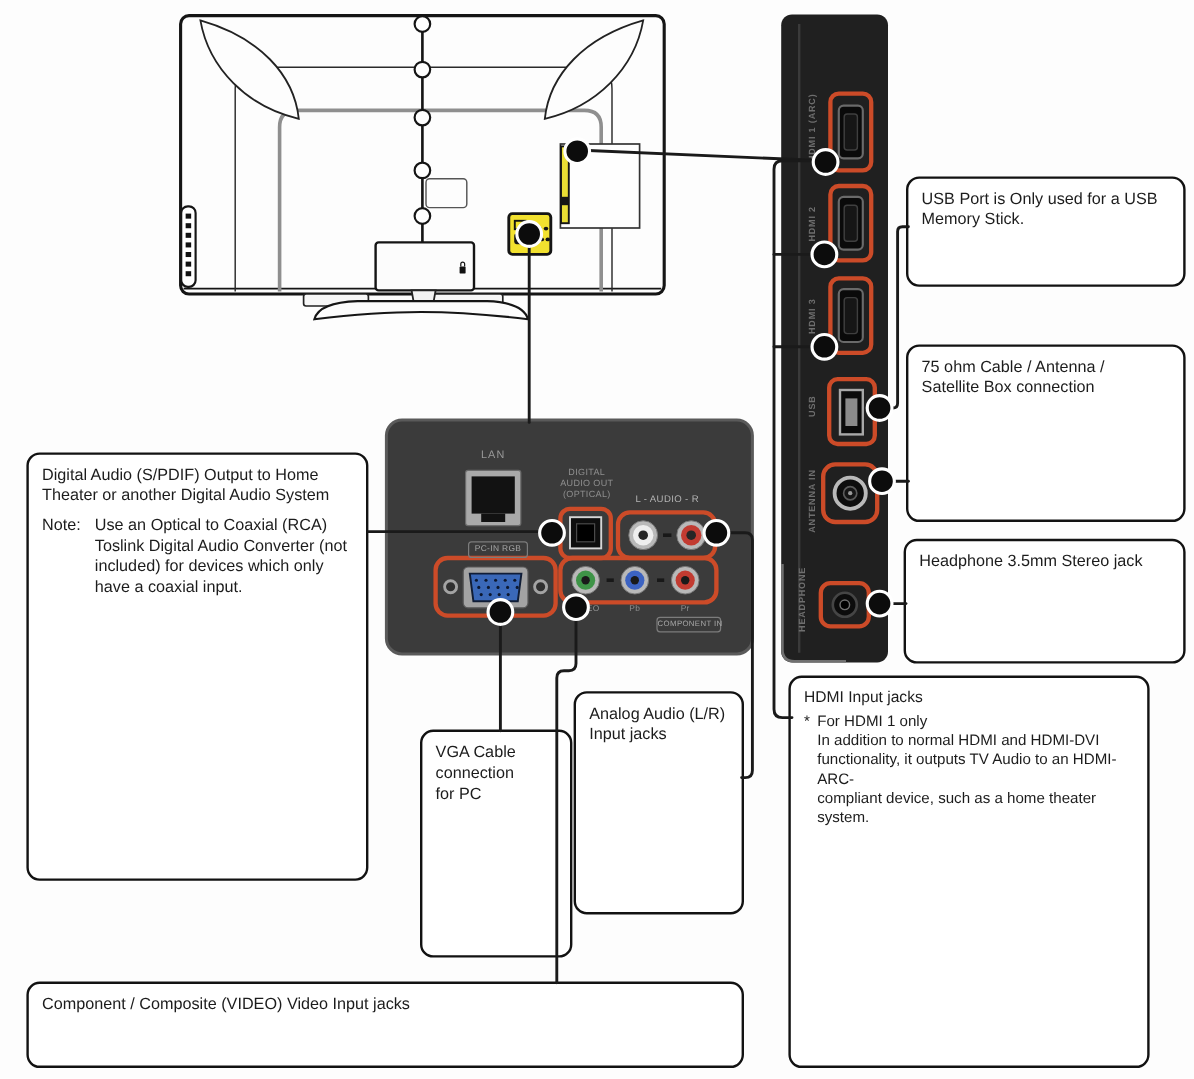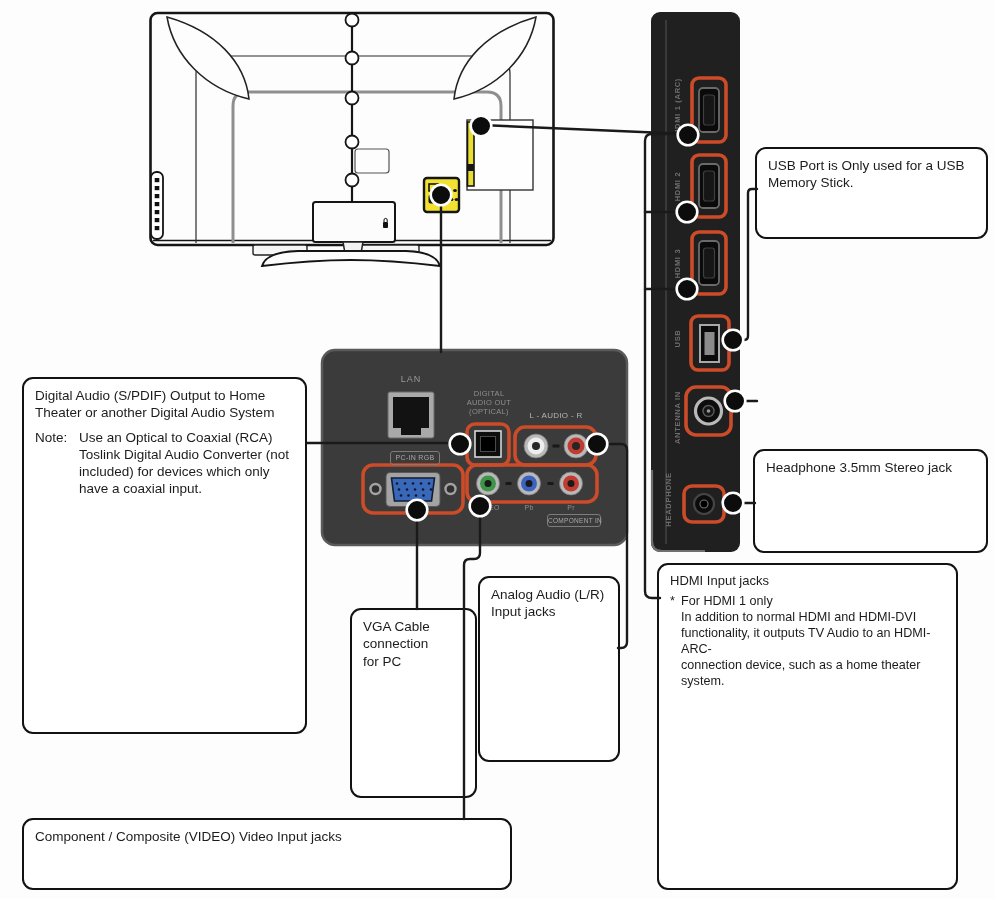--- a/index.html
+++ b/index.html
@@ -237,43 +237,47 @@
     <div class="pre">VGA Cable
 connection
 for PC</div>
   </div>
 
   <div class="box" style="left:478px;top:576px;width:142px;height:186px;">
     <div class="pre">Analog Audio (L/R)
 Input jacks</div>
   </div>
 
-  <div class="box" style="left:22px;top:818px;width:490px;height:72px;">
+  <div class="box" style="left:22px;top:818px;width:598px;height:72px;">
     <div class="pre">Component / Composite (VIDEO) Video Input jacks</div>
   </div>
 
   <div class="box" style="left:755px;top:147px;width:233px;height:92px;">
     <div class="pre">USB Port is Only used for a USB
 Memory Stick.</div>
   </div>
 
+  <div class="box" style="left:755px;top:287px;width:233px;height:148px;">
+    <div class="pre">75 ohm Cable / Antenna /
+Satellite Box connection</div>
+  </div>
 
   <div class="box" style="left:753px;top:449px;width:235px;height:104px;">
     <div class="pre">Headphone 3.5mm Stereo jack</div>
   </div>
 
   <div class="box" style="left:657px;top:563px;width:301px;height:327px;font-size:13px;">
     <div>HDMI Input jacks</div>
     <div class="hdmi-note" style="font-size:12.6px;">
       <span class="hdmi-star">*</span>
       <span>
         <span>For HDMI 1 only</span>
         <span class="pre" style="display:block;">In addition to normal HDMI and HDMI-DVI
 functionality, it outputs TV Audio to an HDMI-ARC-
-connection device, such as a home theater system.</span>
+compliant device, such as a home theater system.</span>
       </span>
     </div>
   </div>
 
   <svg class="overlay" width="995" height="899" viewBox="0 0 995 899">
     <g fill="none" stroke="#1a1a1a" stroke-width="2.4" stroke-linecap="round">
       <path d="M481,125 L688,134"></path>
       <path d="M688,134 L652,134 Q645,134 645,141 L645,591 Q645,598 652,598 L660,598"></path>
       <path d="M645,212 L687,212"></path>
       <path d="M645,289 L687,289"></path>

